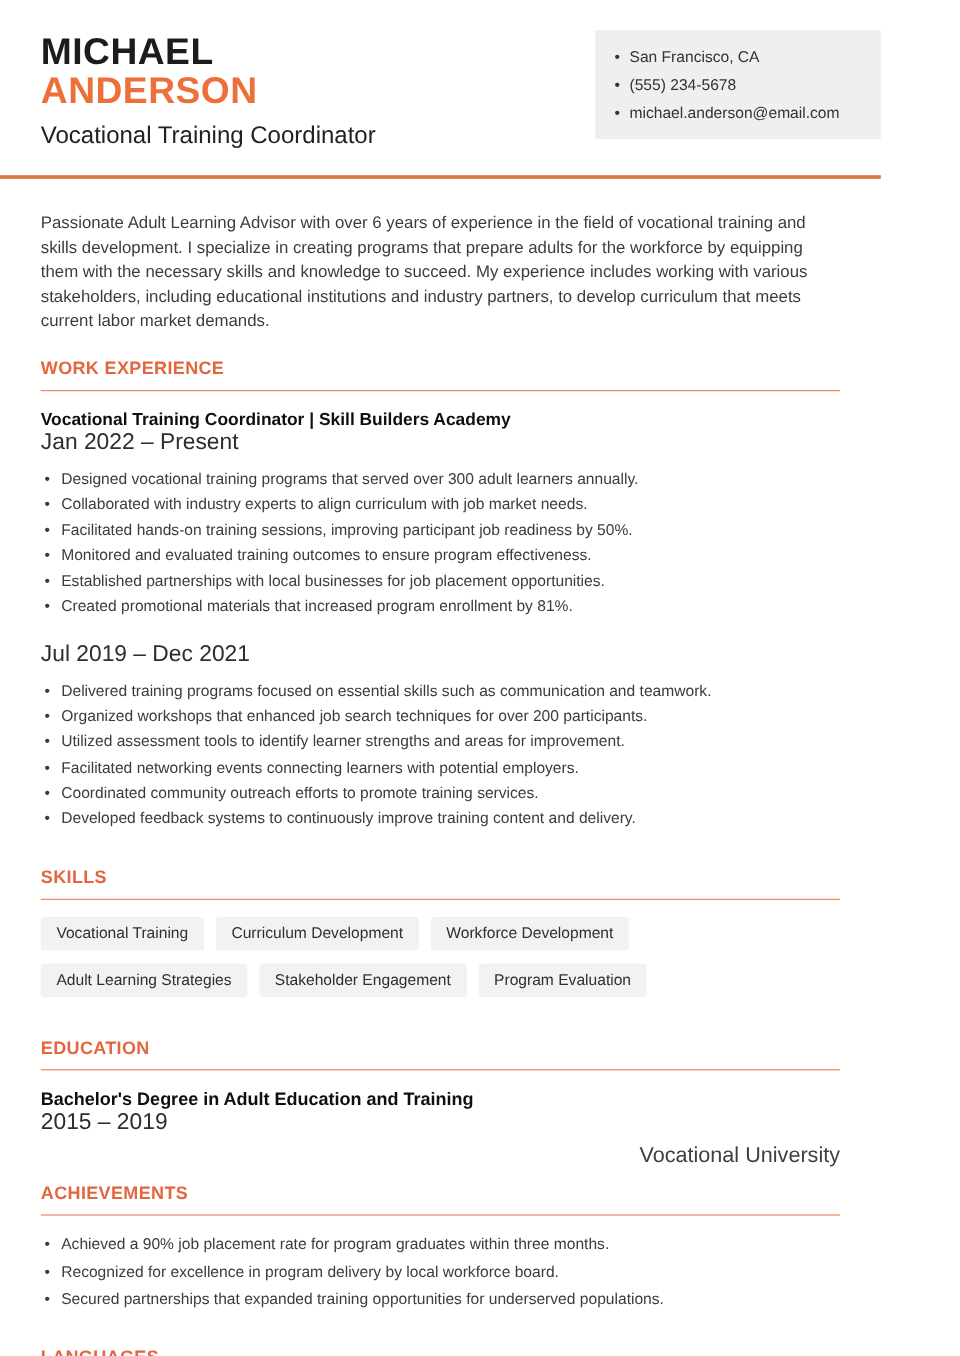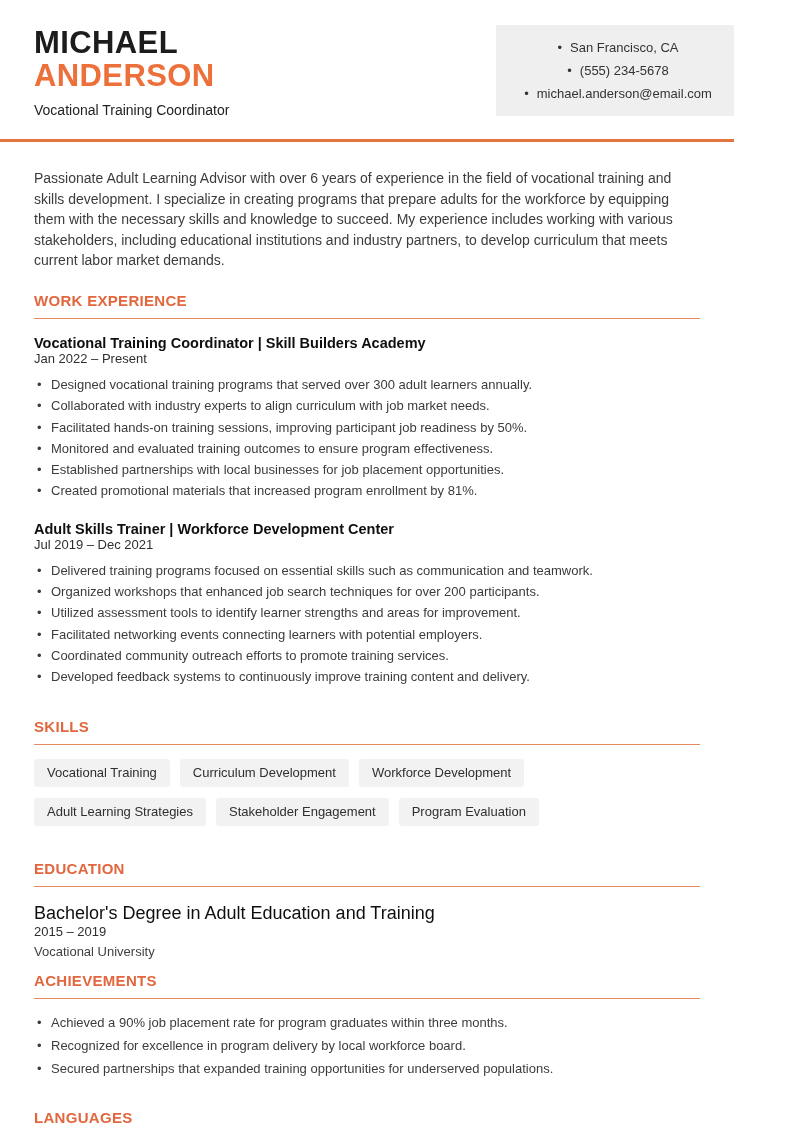--- a/index.html
+++ b/index.html
@@ -20,27 +20,26 @@
     font-family: "Liberation Sans", sans-serif;
     overflow: hidden;
   }
   .page { position: relative; width: 734px; height: 1130px; }
 
   
   .header { position: relative; padding: 26px 0 0 34px; }
   .name { margin: 0; font-size: 31px; font-weight: 800; letter-spacing: 0.4px; line-height: 33px; }
   .name .first { display: block; color: var(--text-dark); }
   .name .last  { display: block; color: var(--accent-name); }
-  .person-title { margin-top: 10px; font-size: 14px; color: #222; }
+  .person-title { margin-top: 10px; font-size: 20px; color: #222; }
 
   .contact-card {
     position: absolute; top: 25px; right: 0;
     width: 238px; background: var(--card-bg);
     padding: 11px 10px 11px 16px;
-    text-align: center;
   }
   .contact-card ul { list-style: none; margin: 0; padding: 0; }
   .contact-card li {
     font-size: 13px; color: #333; line-height: 23px;
     white-space: nowrap;
   }
   .contact-card li .dot { margin-right: 8px; color: #333; }
 
   .header-rule { margin-top: 21px; height: 3px; background: var(--accent-rule); }
 
@@ -60,21 +59,21 @@
   .sec-skills { margin-top: 30px; }
   .sec-education { margin-top: 23px; }
   .sec-achievements { margin-top: 13px; }
   .sec-languages { margin-top: 29px; }
 
   
   .job { margin-top: 16px; }
   .job + .job { margin-top: 19px; }
   .row { display: flex; justify-content: space-between; align-items: baseline; flex-direction: column; }
   .job-title { font-size: 14.5px; font-weight: 700; color: #0f0f0f; }
-  .job-dates, .edu-dates { font-size: 13px; color: #2e2e2e; white-space: nowrap; }
+  .job-dates, .edu-dates { font-size: 19px; color: #2e2e2e; white-space: nowrap; }
 
   ul.bullets { list-style: none; margin: 8px 0 0; padding: 0; }
   ul.bullets li {
     position: relative; padding-left: 17px;
     font-size: 13px; color: var(--text-body); line-height: 21.3px;
   }
   ul.bullets li::before {
     content: "•"; position: absolute; left: 3px; color: #3a3a3a;
   }
   ul.bullets.loose li { line-height: 23px; }
@@ -83,22 +82,22 @@
   .chips { margin-top: 14px; display: flex; flex-wrap: wrap; }
   .chip {
     background: var(--chip-bg); color: #2f2f2f;
     font-size: 13px; line-height: 13px;
     padding: 7px 13px 8px; margin: 0 10px 11px 0;
     border-radius: 3px; white-space: nowrap;
   }
 
   
   .edu-row { margin-top: 16px; }
-  .degree { font-size: 18px; font-weight: 400; color: #0f0f0f; }
-  .school { margin-top: 5px; font-size: 13px; color: #3f3f3f; }
+  .degree { font-size: 15px; font-weight: 700; color: #0f0f0f; }
+  .school { margin-top: 5px; font-size: 18px; color: #3f3f3f; text-align: right; }
 </style>
 </head>
 <body>
 
 <div class="page">
 
   <header class="header">
     <h1 class="name">
       <span class="first">MICHAEL</span>
       <span class="last">ANDERSON</span>
@@ -143,21 +142,20 @@
             <li>Monitored and evaluated training outcomes to ensure program effectiveness.</li>
 
             <li>Established partnerships with local businesses for job placement opportunities.</li>
 
             <li>Created promotional materials that increased program enrollment by 81%.</li>
           </ul>
       </div>
 
       <div class="job">
         <div class="row">
-          <span class="job-title">Adult Skills Trainer | Workforce Development Center</span>
           <span class="job-dates">Jul 2019 – Dec 2021</span>
         </div>
         <ul class="bullets">
 
             <li>Delivered training programs focused on essential skills such as communication and teamwork.</li>
 
             <li>Organized workshops that enhanced job search techniques for over 200 participants.</li>
 
             <li>Utilized assessment tools to identify learner strengths and areas for improvement.</li>
 

